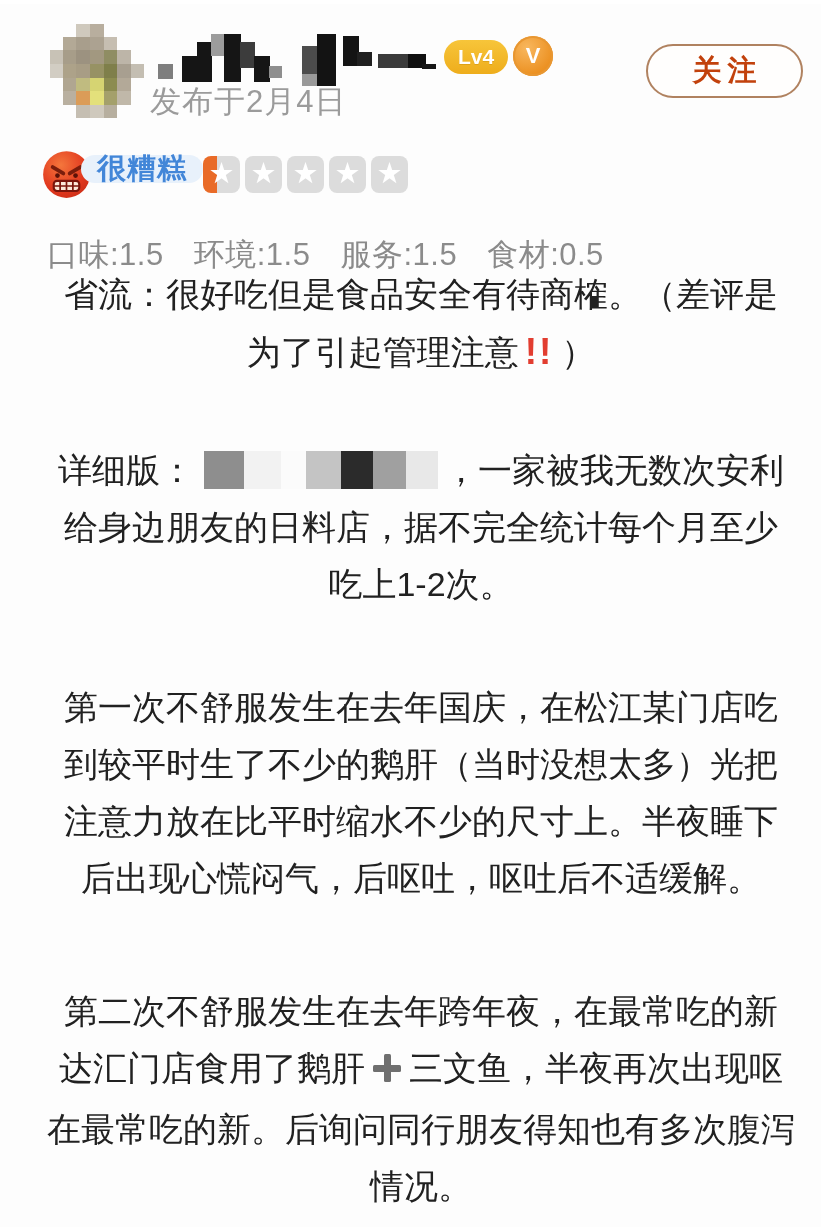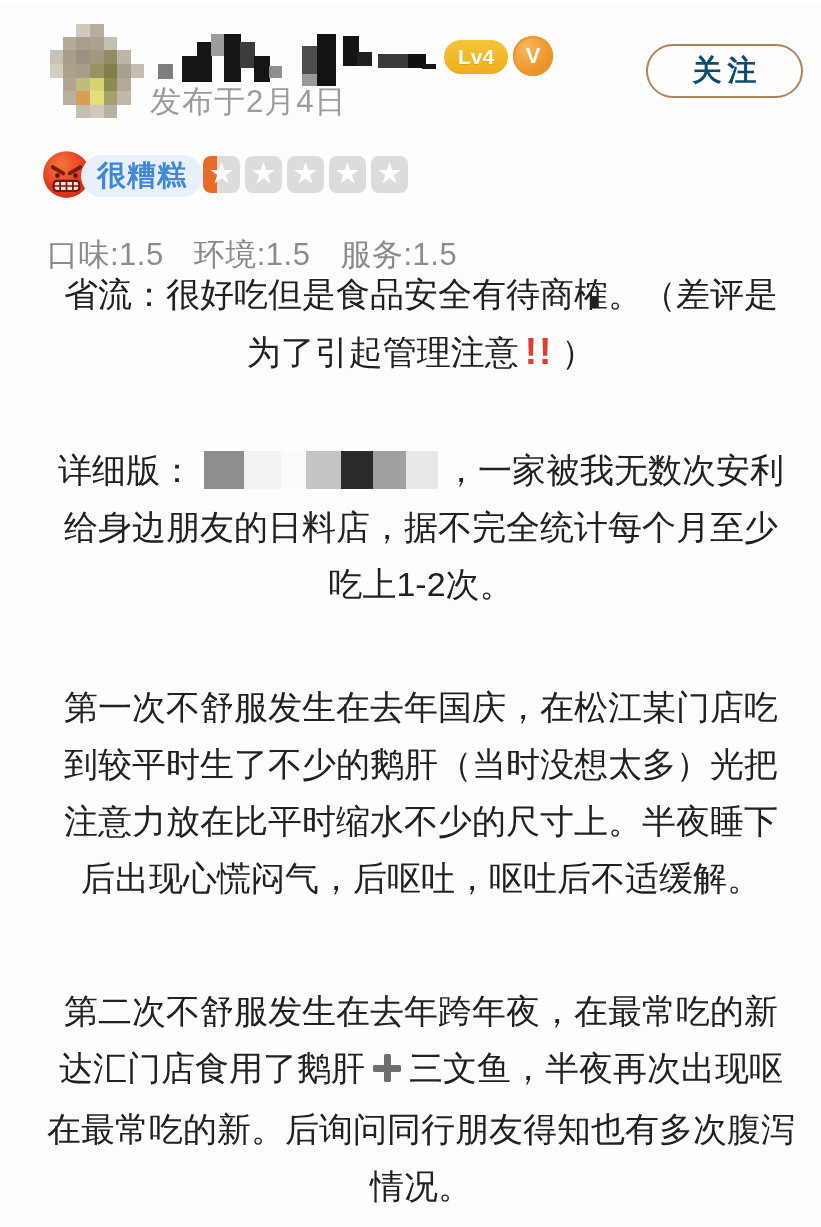--- a/index.html
+++ b/index.html
@@ -36,29 +36,29 @@
     color:#ffffff; font-size:22px; font-weight:bold;
     display:flex; align-items:center; justify-content:center;
   }
   .pub-date {
     position:absolute; left:150px; top:77px;
     font-size:31px; color:#9b9b9b; letter-spacing:1px;
   }
   .follow-btn {
     position:absolute; left:646px; top:40px; width:157px; height:54px;
     border-radius:27px; border:2.5px solid #b08260; background:#fffefd;
-    color:#0c4a6e; font-size:29px; font-weight:bold; letter-spacing:6px;
+    color:#c2410c; font-size:29px; font-weight:bold; letter-spacing:6px;
     text-indent:6px; font-family:"Liberation Sans", sans-serif;
     display:flex; align-items:center; justify-content:center; cursor:pointer;
   }
 
   
   .angry-emoji { position:absolute; left:41px; top:145px; width:51px; height:51px; }
   .rating-pill {
-    position:absolute; left:81px; top:151px; height:42px;
+    position:absolute; left:81px; top:151px; height:28px;
     border-radius:21px; background:#e8f1fb;
     padding:0 16px 0 16px;
     color:#4286d8; font-size:29px; font-weight:bold;
     display:flex; align-items:center; letter-spacing:1px;
   }
   .stars { position:absolute; left:203px; top:152px; display:flex; gap:5px; }
   .star-tile {
     width:37px; height:37px; border-radius:8px; background:#dcdcdc;
     display:flex; align-items:center; justify-content:center;
   }
@@ -204,20 +204,21 @@
       <span class="star-tile">
           <span class="star-glyph">★</span>
         </span>
     </div>
   </div>
 
   <div class="scores">
     <span>口味:1.5</span>
     <span>环境:1.5</span>
     <span>服务:1.5</span>
+    <span>食材:0.5</span>
   </div>
 
   <div class="para p1">
     <div>省流：很好吃但是食品安全有待商榷。（差评是</div>
     <div>
       <span>为了引起管理注意</span><span class="dbl-excl">!!</span><span>）</span>
     </div>
   </div>
 
   <div class="para p2">

